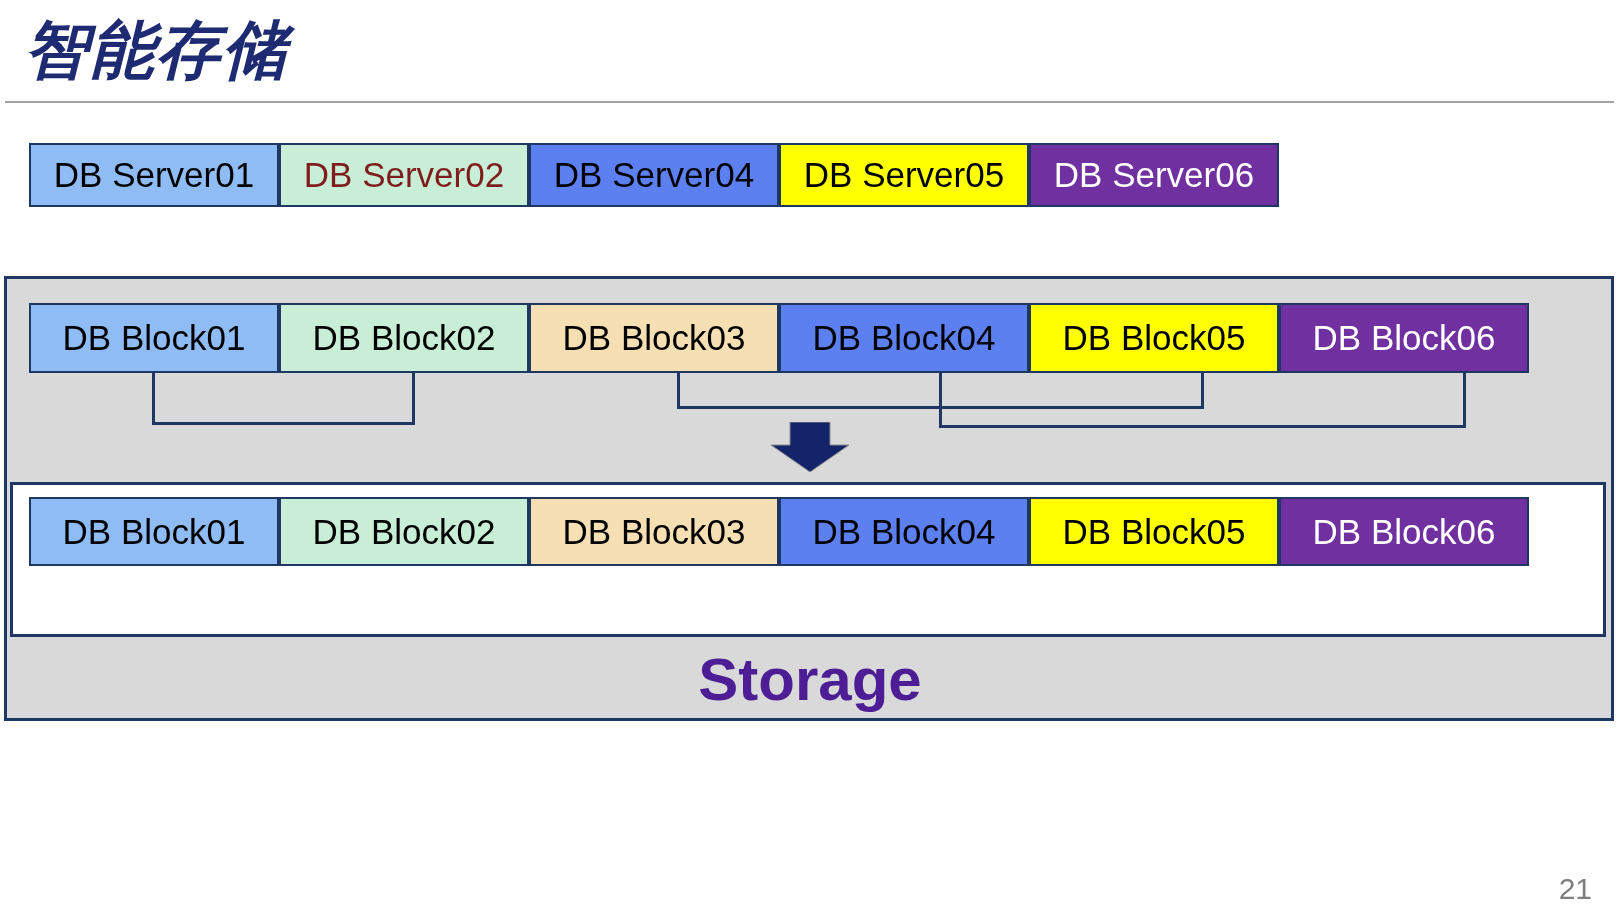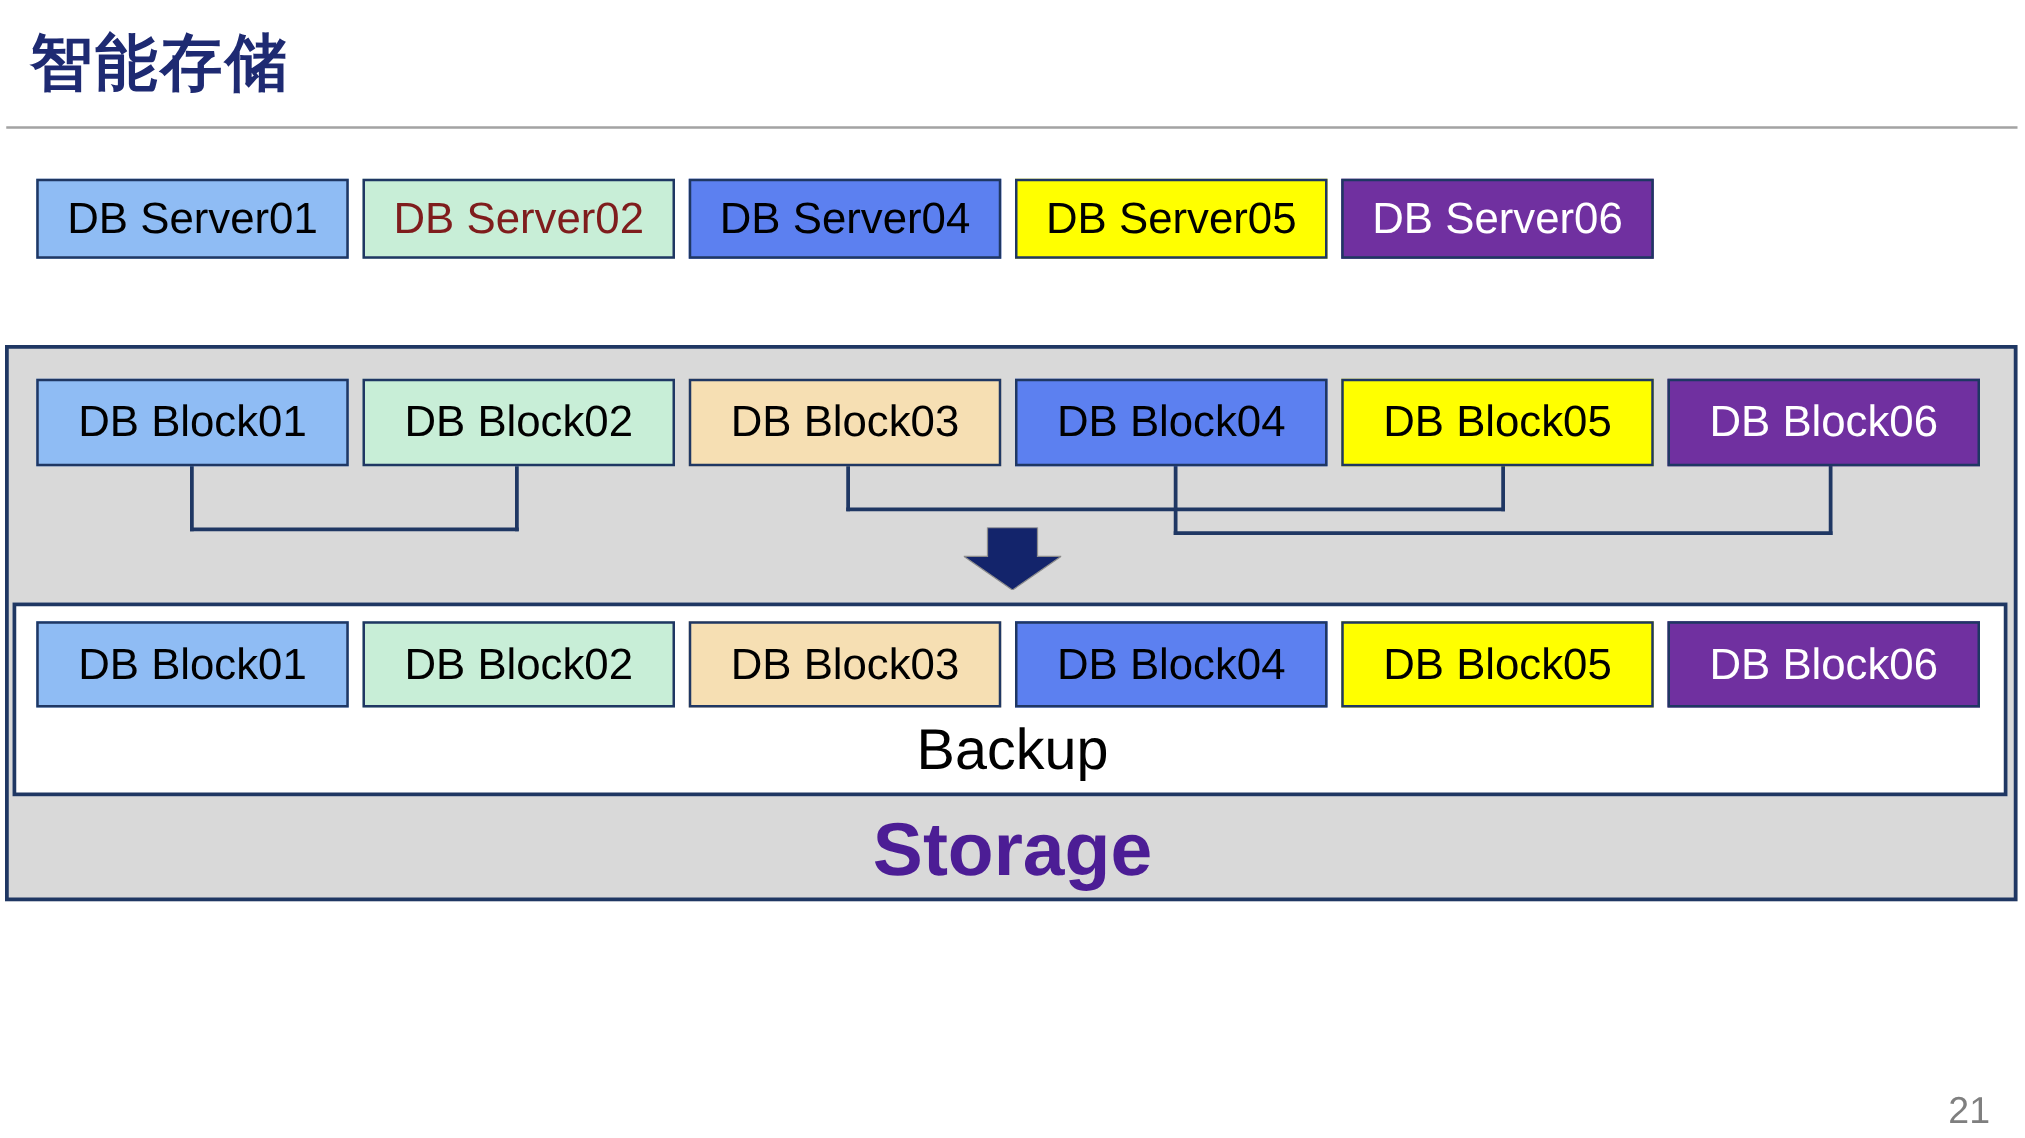--- a/index.html
+++ b/index.html
@@ -2,24 +2,24 @@
 <html><head>
 <meta charset="utf-8">
 <style>
   html,body{margin:0;padding:0;background:#fff;}
   .slide{
     position:relative;width:1620px;height:910px;background:#ffffff;overflow:hidden;
     font-family:"Liberation Sans","DejaVu Sans",sans-serif;
   }
   .title{
     position:absolute;left:24px;top:0;height:100px;display:flex;align-items:center;
-    font-size:50px;font-weight:bold;letter-spacing:2px;
+    font-size:64px;font-weight:bold;letter-spacing:2px;font-style:italic;
   }
   .divider{position:absolute;left:5px;top:101px;width:1609px;height:2px;background:#a3a3a3;}
-  .row{position:absolute;left:29px;display:flex;gap:11px;justify-content:center;}
+  .row{position:absolute;left:29px;display:flex;gap:0;justify-content:center;}
   .row-servers{top:143px;}
   .row-blocks1{top:303px;}
   .row-blocks2{top:497px;}
   .box{
     box-sizing:border-box;width:250px;border:2px solid #1f3763;
     display:flex;align-items:center;justify-content:center;
     font-size:35px;white-space:nowrap;
   }
   .row-servers .box{height:64px;}
   .row-blocks1 .box{height:70px;}
@@ -82,19 +82,18 @@
 
   <div class="row row-blocks2">
     <div class="box" style="background-color: rgb(143, 188, 244); color: rgb(0, 0, 0);">DB Block01</div>
     <div class="box" style="background-color: rgb(200, 238, 215); color: rgb(0, 0, 0);">DB Block02</div>
     <div class="box" style="background-color: rgb(246, 223, 179); color: rgb(0, 0, 0);">DB Block03</div>
     <div class="box" style="background-color: rgb(92, 128, 240); color: rgb(0, 0, 0);">DB Block04</div>
     <div class="box" style="background-color: rgb(255, 255, 0); color: rgb(0, 0, 0);">DB Block05</div>
     <div class="box" style="background-color: rgb(112, 48, 160); color: rgb(255, 255, 255);">DB Block06</div>
   </div>
 
-  <div class="backup-label">Backup</div>
   <div class="storage-label">Storage</div>
 
 
   <div class="page-number">21</div>
 
 </div>
 
 </body></html>

